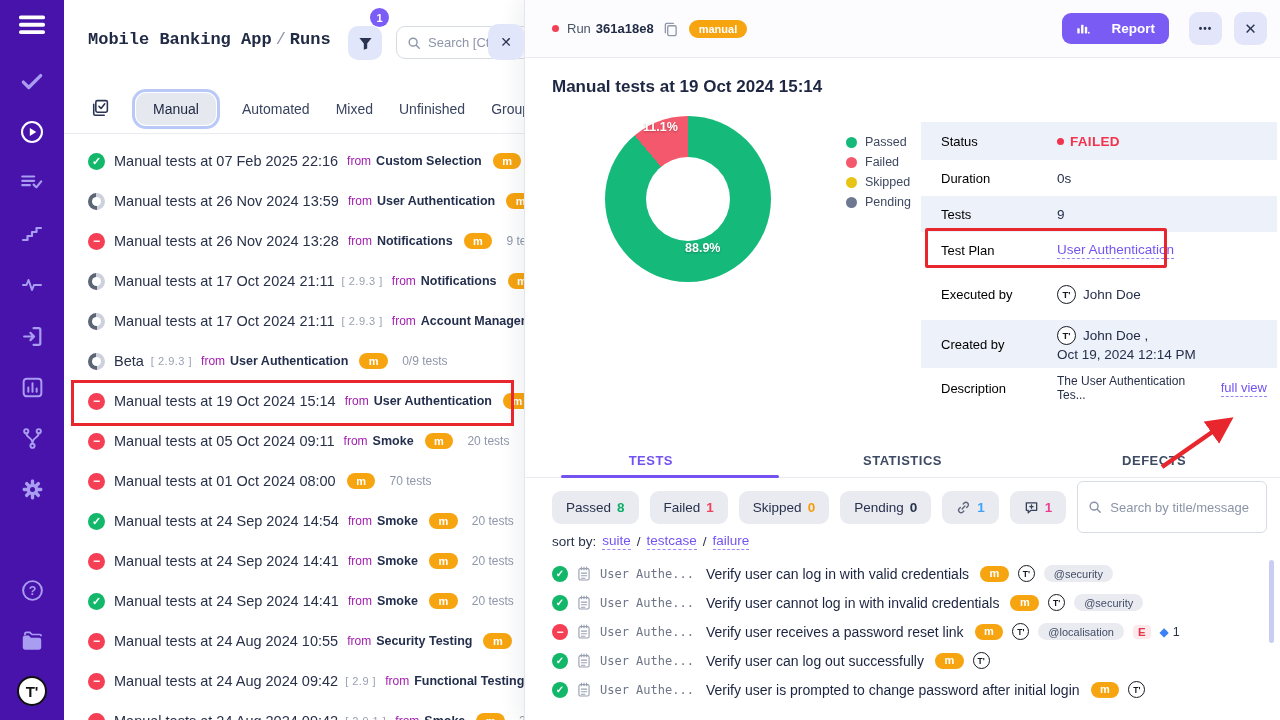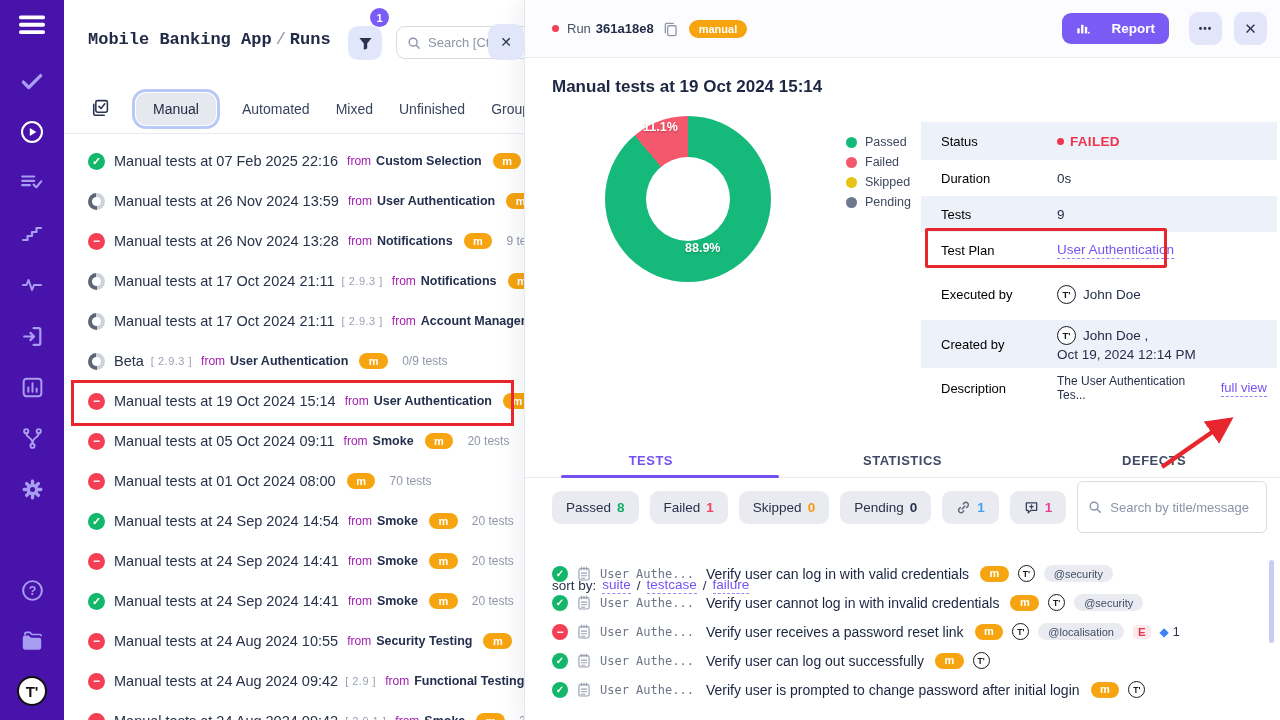--- a/index.html
+++ b/index.html
@@ -101,21 +101,21 @@
   .chips { position:absolute; left:27px; top:490px; right:13px; height:34px; display:flex; align-items:center; gap:11px; }
   .chip { height:33px; background:#e9ebf1; border-radius:9px; display:flex; align-items:center; padding:0 14px; font-size:13.5px; color:#28324c; font-weight:500; gap:6px; cursor:pointer; white-space:nowrap; }
   .cnt { font-weight:bold; }
   .c-pass { color:#0fae66; } .c-fail { color:#f2415c; } .c-skip { color:#f59b0c; } .c-pend { color:#28324c; }
   .c-link { color:#3da2f8; } .c-com { color:#ea3f92; }
   .dp-search { flex:1; height:52px; border:1px solid #d8dce5; border-radius:6px; background:#fff; display:flex; align-items:center; padding:16px 10px; }
   .dp-search input { border:none; outline:none; font-size:13px; width:100%; margin-left:8px; color:#6f7a92; font-family:"Liberation Sans",sans-serif; background:transparent; }
   .dp-search input::placeholder { color:#8b93a7; }
 
   
-  .sort-row { position:absolute; left:27px; top:533px; font-size:13.5px; color:#28324c; display:flex; gap:6px; align-items:center;margin-top:44px; }
+  .sort-row { position:absolute; left:27px; top:533px; font-size:13.5px; color:#28324c; display:flex; gap:6px; align-items:center; }
 
   
   .tests { position:absolute; left:27px; top:559px; right:8px; }
   .test-row { height:29px; display:flex; align-items:center; gap:9px; white-space:nowrap; overflow:hidden; }
   .t-suite { font-family:"DejaVu Sans Mono",monospace; font-size:12px; color:#6e7687; width:97px; overflow:hidden; flex:0 0 auto; }
   .t-title { font-size:14px; color:#1b2440; font-weight:500; }
   .t-m { margin-left:2px; }
   .t-avatar { width:17px; height:17px; font-size:8.5px; }
   .t-tag { background:#e9ebf1; border-radius:999px; padding:2.5px 10px; font-size:11px; color:#424d66; cursor:pointer; }
   .t-err { background:#fbe9ec; color:#e8344b; font-weight:bold; font-size:11.5px; border-radius:4px; padding:1px 5px; }

